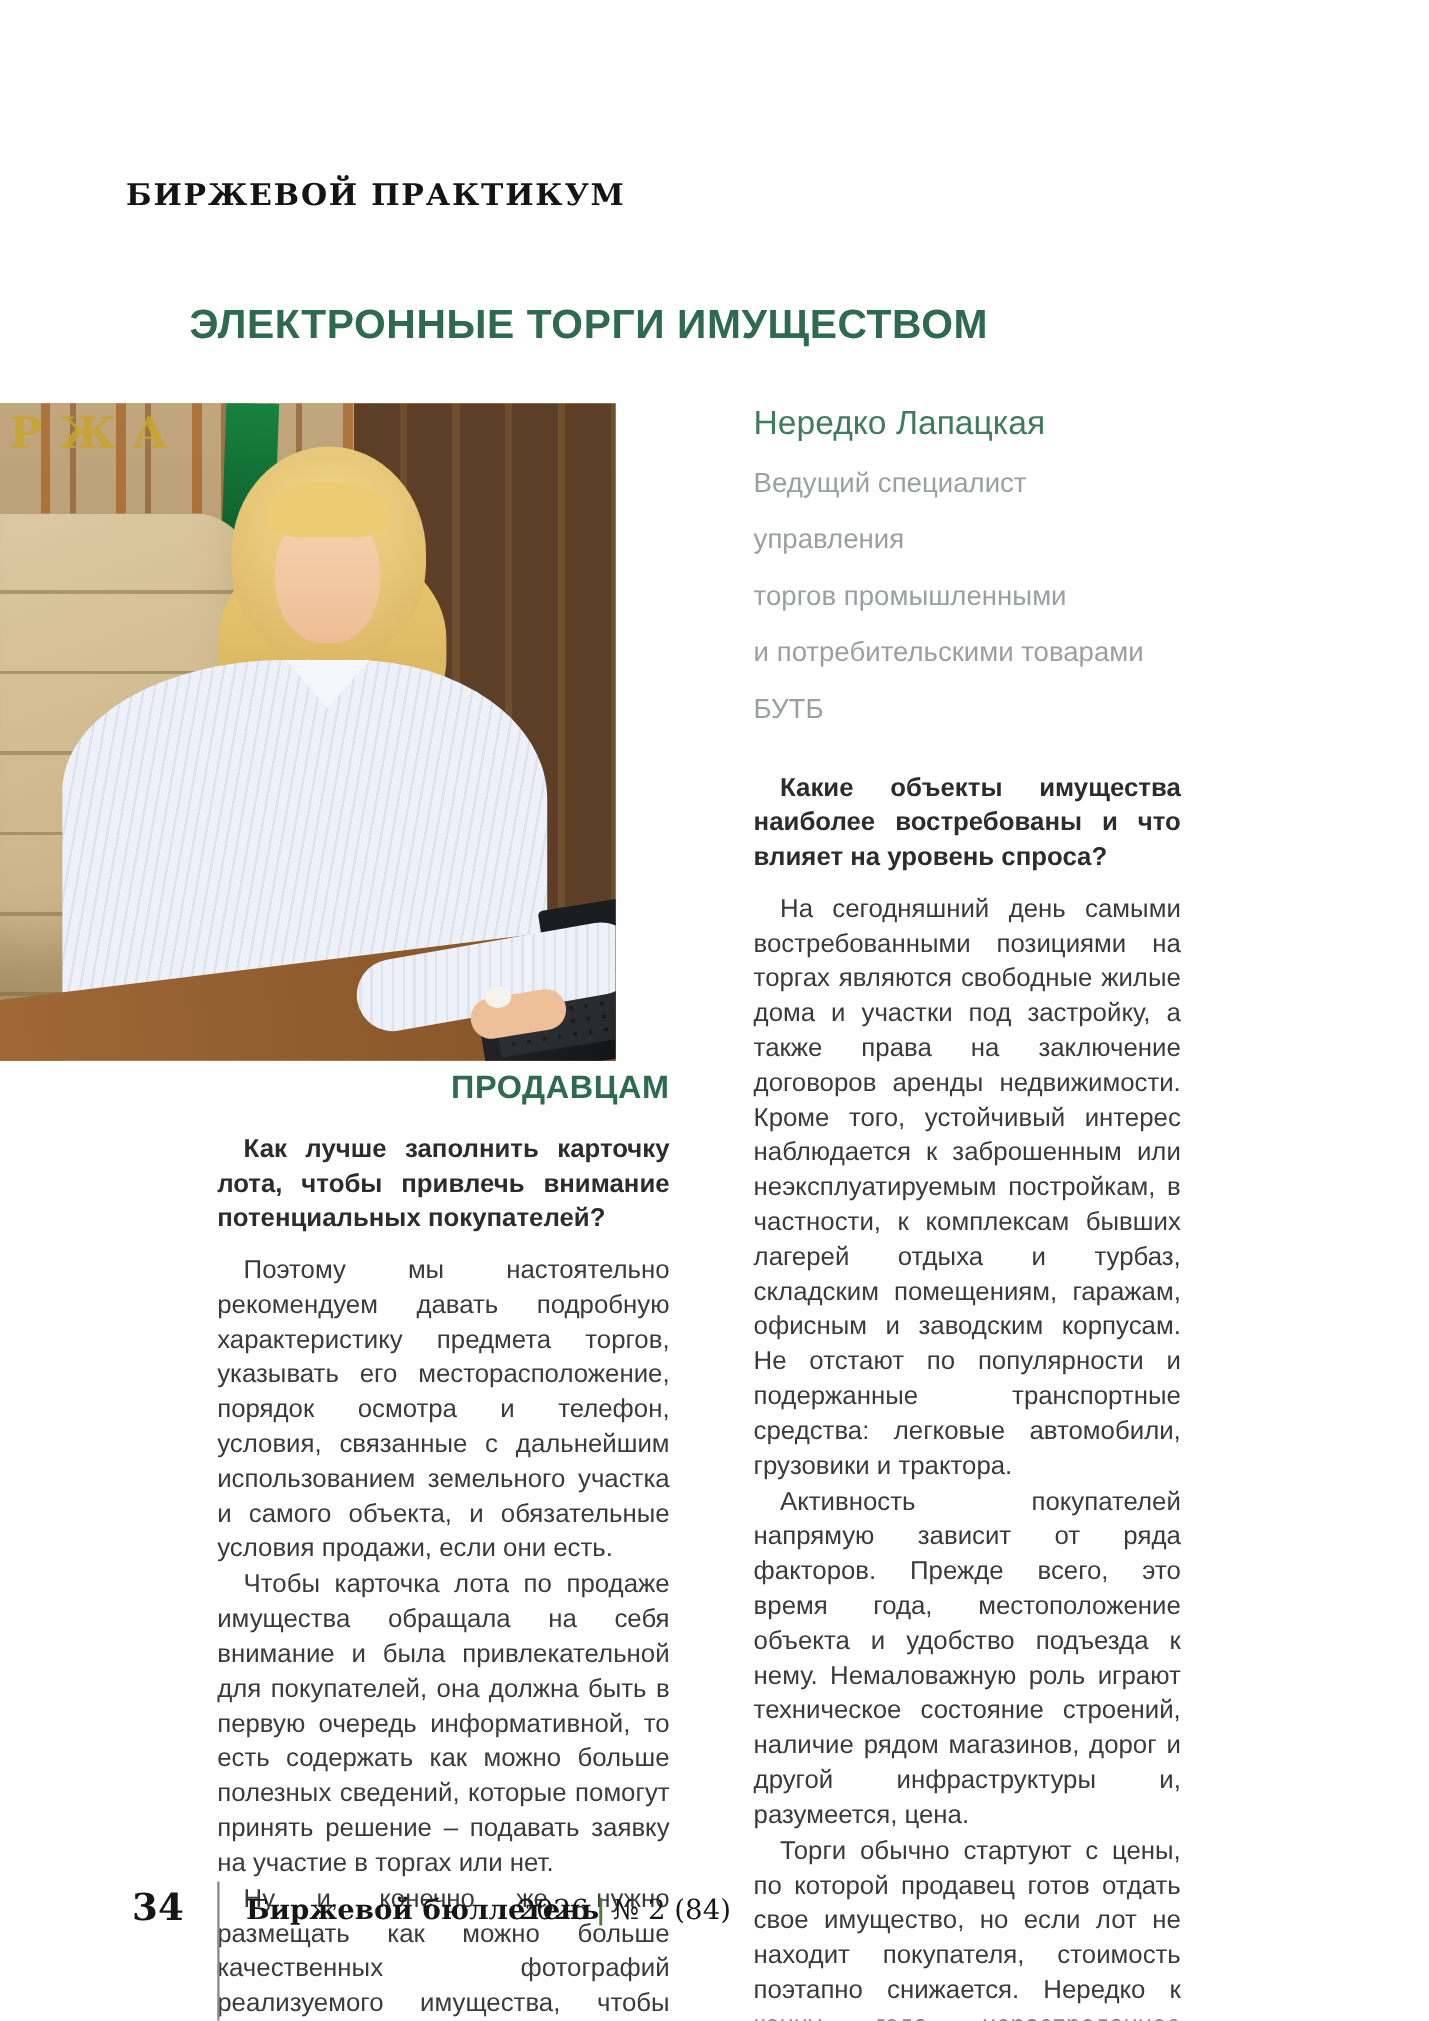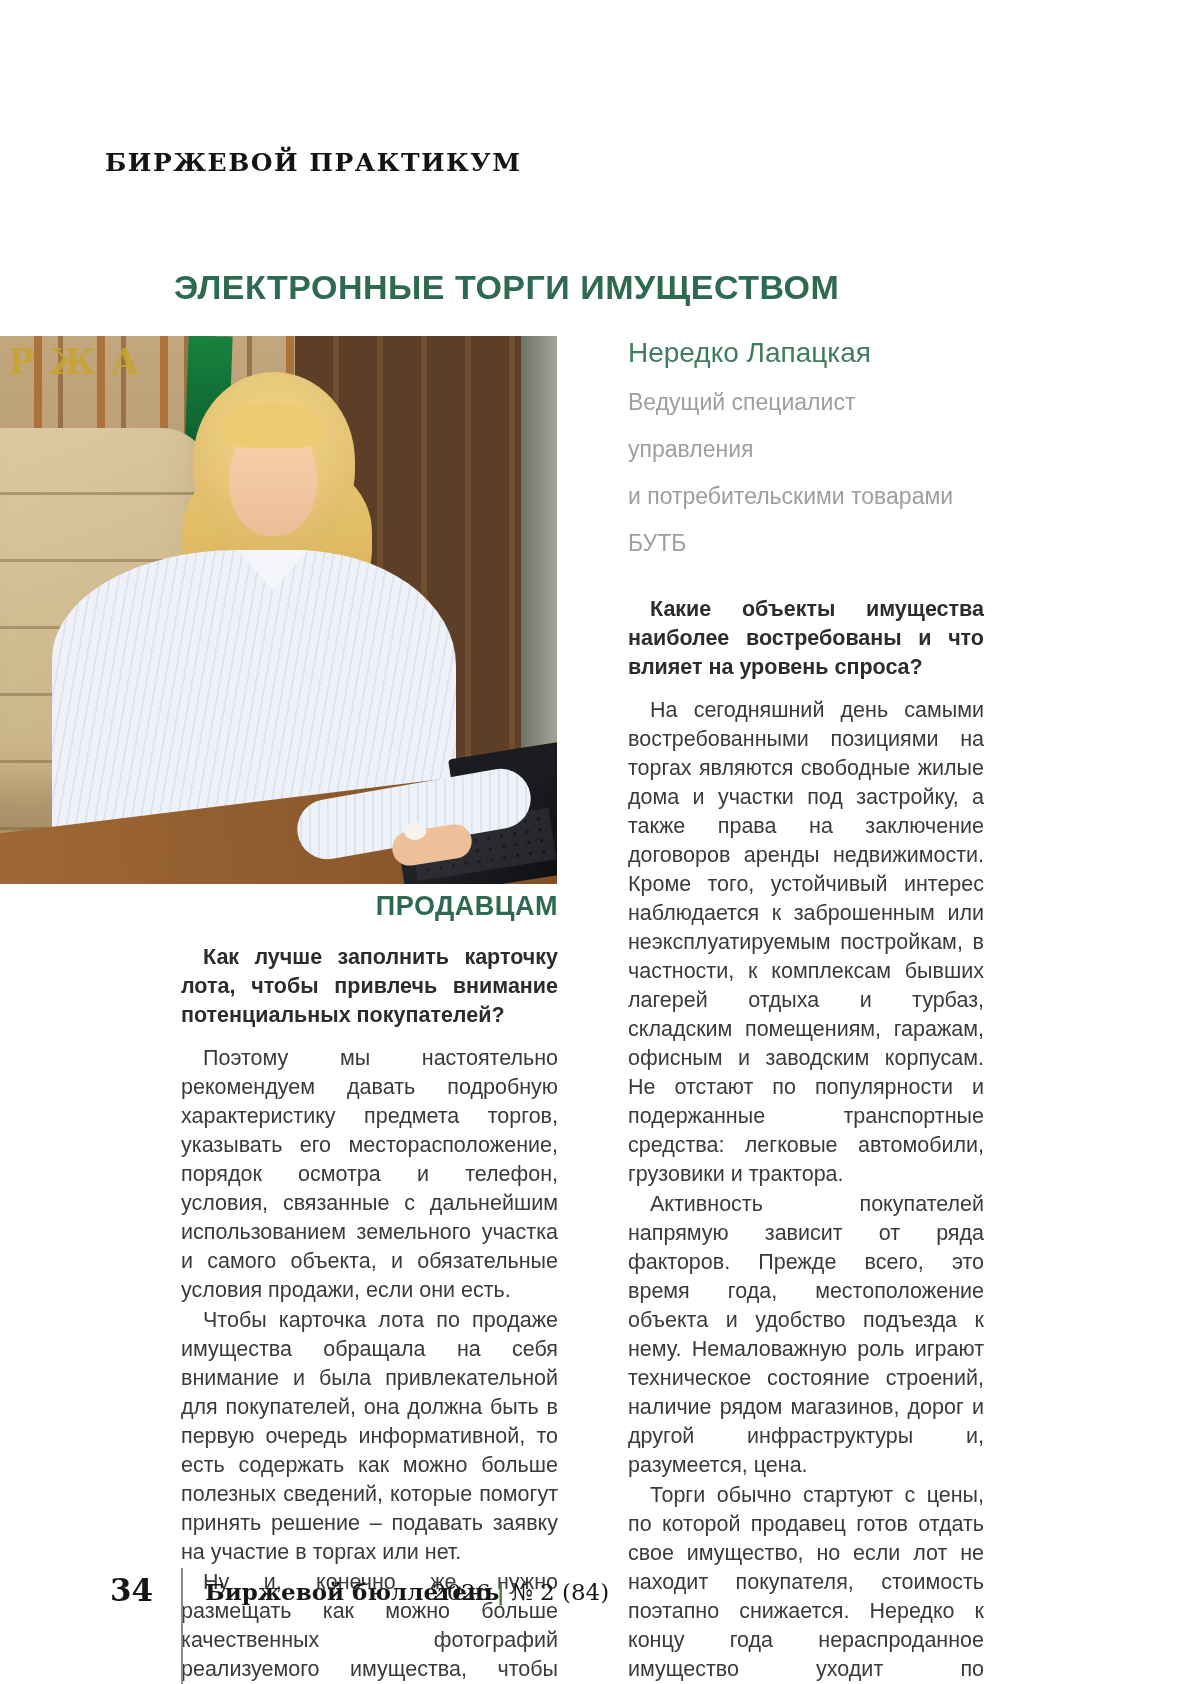--- a/index.html
+++ b/index.html
@@ -11,21 +11,21 @@
   .kicker{
     position:absolute;left:105px;top:148px;
     font-family:"DejaVu Serif",serif;font-weight:bold;font-size:25px;
     letter-spacing:1.5px;color:#141414;white-space:nowrap;
   }
   .main-title{
     position:absolute;left:158px;top:252px;
     font-size:34px;font-weight:700;letter-spacing:.5px;color:#2d6a4f;white-space:nowrap;
   }
   
-  .photo{position:absolute;left:0;top:336px;width:557px;height:548px;overflow:hidden;background:#b3976f;}
+  .photo{position:absolute;left:0;top:336px;width:513px;height:548px;overflow:hidden;background:#b3976f;}
   .ph-wall{position:absolute;inset:0;background:linear-gradient(180deg,#c2a67e 0%,#a98e66 70%,#97805c 100%);}
   .ph-slats{position:absolute;left:0;top:0;width:320px;height:62%;
     background:repeating-linear-gradient(90deg,transparent 0 34px,rgba(166,98,38,.75) 34px 42px,transparent 42px 58px,rgba(122,74,28,.55) 58px 63px);}
   .ph-letters{position:absolute;left:8px;top:4px;color:#c9a42e;opacity:.85;
     font-family:"DejaVu Serif",serif;font-weight:bold;font-size:36px;letter-spacing:14px;}
   .ph-wood{position:absolute;left:295px;top:0;width:262px;height:100%;
     background:repeating-linear-gradient(90deg,#5d3f27 0 38px,#6f4d2f 38px 44px);}
   .ph-door{position:absolute;left:521px;top:0;width:36px;height:100%;background:linear-gradient(90deg,#6f7266,#a3a695);}
   .ph-flag{position:absolute;left:186px;top:0;width:44px;height:152px;border-radius:0 0 10px 10px;
     background:linear-gradient(180deg,#18823f,#0a5528);transform:rotate(2deg);}
@@ -81,21 +81,21 @@
   .issue{position:absolute;left:432px;top:1578px;font-family:"DejaVu Serif",serif;
     font-size:23px;color:#161616;white-space:nowrap;}
   .issue .sep{color:#4e7d3a;padding:0 6px;font-weight:bold;}
 </style>
 </head>
 <body>
 
 <div class="page">
 
   <div class="kicker">БИРЖЕВОЙ ПРАКТИКУМ</div>
-  <h1 class="main-title" style="margin:16px;">ЭЛЕКТРОННЫЕ ТОРГИ ИМУЩЕСТВОМ</h1>
+  <h1 class="main-title" style="margin:0;">ЭЛЕКТРОННЫЕ ТОРГИ ИМУЩЕСТВОМ</h1>
 
   <div class="photo">
     <div class="ph-wall"></div>
     <div class="ph-slats"></div>
     <div class="ph-letters">РЖА</div>
     <div class="ph-wood"></div>
     <div class="ph-door"></div>
     <div class="ph-flag"></div>
     <div class="ph-chair">
       <div class="ph-chair-seams"></div>
@@ -114,20 +114,21 @@
     </div>
     <div class="ph-arm"></div>
     <div class="ph-hand"></div>
     <div class="ph-ring"></div>
   </div>
 
   <div class="col col-right">
     <div class="interviewee-name">Нередко Лапацкая</div>
     <div class="interviewee-role">
       <span>Ведущий специалист управления</span>
+      <span>торгов промышленными</span>
       <span>и потребительскими товарами БУТБ</span>
     </div>
     <div class="rc-questions">
       <p class="q">Какие объекты имущества наиболее востребованы и что влияет на уровень спроса?</p>
       <p class="p">На сегодняшний день самыми востребованными позициями на торгах являются свободные жилые дома и участки под застройку, а также права на заключение договоров аренды недвижимости. Кроме того, устойчивый интерес наблюдается к заброшенным или неэксплуатируемым постройкам, в частности, к комплексам бывших лагерей отдыха и турбаз, складским помещениям, гаражам, офисным и заводским корпусам. Не отстают по популярности и подержанные транспортные средства: легковые автомобили, грузовики и трактора.</p>
       <p class="p">Активность покупателей напрямую зависит от ряда факторов. Прежде всего, это время года, местоположение объекта и удобство подъезда к нему. Немаловажную роль играют техническое состояние строений, наличие рядом магазинов, дорог и другой инфраструктуры и, разумеется, цена.</p>
       <p class="p">Торги обычно стартуют с цены, по которой продавец готов отдать свое имущество, но если лот не находит покупателя, стоимость поэтапно снижается. Нередко к концу года нераспроданное имущество уходит по минимальной ставке – за одну базовую величину, но с условием, что покупатель выполнит определенные обязательства.</p>
 
     </div>
   </div>

